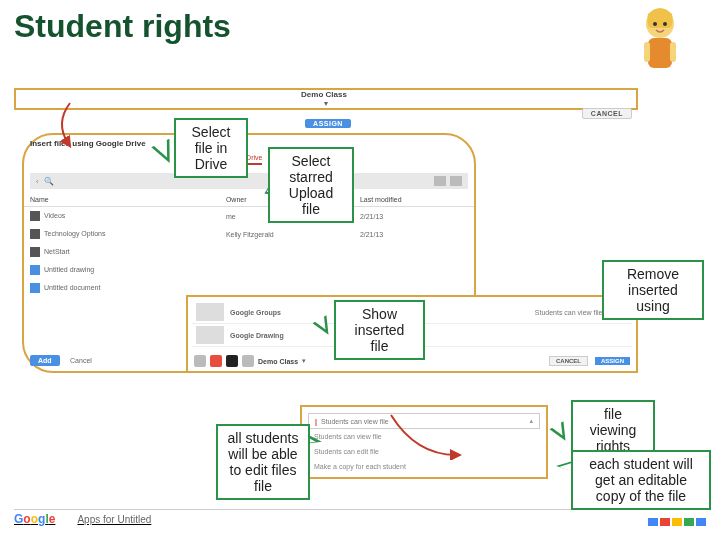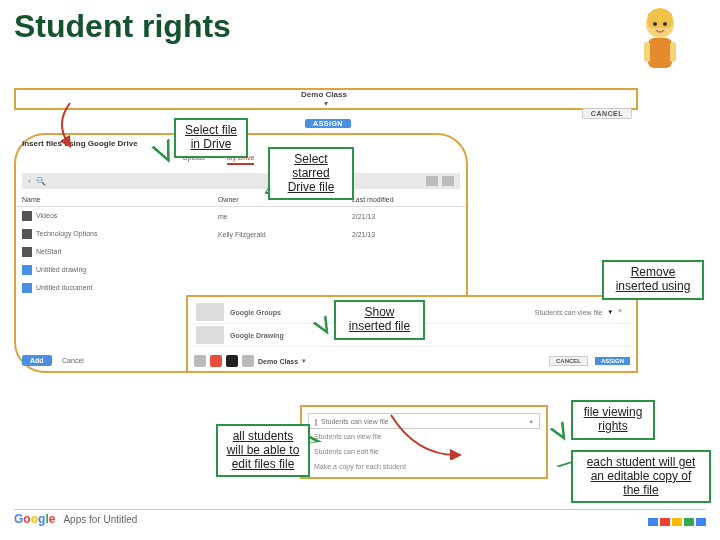--- a/index.html
+++ b/index.html
@@ -47,21 +47,21 @@
     margin-left:auto; background:#f2f2f2; border:1px solid #ccc;
     padding:1px 8px; font-size:7px; font-weight:bold; color:#555;
     letter-spacing:.5px; border-radius:2px;
   }
   .btn-assign {
     margin-left:4px; background:#4a90e2; color:#fff;
     padding:1px 8px; font-size:7px; font-weight:bold;
     letter-spacing:.5px; border-radius:2px;
   }
   .panel.picker {
-    top: 133px; left: 14px; width: 454px; height: 240px; border-radius: 31px;
+    top: 133px; left: 22px; width: 454px; height: 240px; border-radius: 31px;
   }
   .picker .p-title { font-size:8px; font-weight:bold; padding:4px 6px; color:#333; }
   .picker .p-tabs {
     display:flex; gap:22px; padding:2px 60px 4px;
     font-size:7px; color:#666; justify-content:center;
   }
   .picker .p-tabs span.active { color:#c0392b; border-bottom:2px solid #c0392b; padding-bottom:2px; }
   .picker .p-search {
     margin:4px 6px; height:16px; background:#e8e8e8;
     display:flex; align-items:center; padding:0 6px; gap:6px;
@@ -104,25 +104,24 @@
   .dropdown .dd-row .vbar { color:#c0392b; margin-right:4px; font-weight:bold; }
   .dropdown .dd-row .caret { margin-left:auto; color:#999; }
   .dropdown .dd-opt { padding:4px 6px; font-size:7px; color:#888; }
 
   .callout {
     position:absolute;
     background:#fff;
     border:2px solid #2b9348;
     padding:4px 8px;
     text-align:center;
-    font-size:12px;
+    font-size:14px;
     color:#222;
     line-height:1.15;
     z-index:10;
-    text-decoration:underline;
   }
   .tail {
     position:absolute;
     width:0; height:0;
     z-index:9;
   }
   
   .tail.from-c1 {
     top:142px; left:155px;
     border-left:10px solid transparent;
@@ -208,21 +207,21 @@
   }
 
   .arrow {
     position:absolute;
     z-index:5;
   }
   .arrow svg { display:block; }
 
   .footer {
     position:absolute; bottom:14px; left:14px;
-    display:flex; align-items:center; gap:8px;
+    display:flex; align-items:center; gap:22px;text-decoration:underline;
   }
   .footer .g-logo { font-size:12px; font-weight:bold; }
   .footer .g-logo .gb { color:#4285F4; }
   .footer .g-logo .gr { color:#EA4335; }
   .footer .g-logo .gy { color:#FBBC05; }
   .footer .g-logo .gg { color:#34A853; }
   .footer .apps { font-size:10px; color:#666; }
   .footer-bars {
     position:absolute; bottom:14px; right:14px;
     display:flex; gap:2px;
@@ -348,21 +347,21 @@
     <span class="caret">▴</span>
   </div>
   <div class="dd-opt">Students can view file</div>
   <div class="dd-opt">Students can edit file</div>
   <div class="dd-opt">Make a copy for each student</div>
 </div>
 
 <div class="callout" style="top:118px;left:174px;width:74px">Select file in Drive</div>
 <div class="tail from-c1"></div>
 
-<div class="callout" style="top:147px;left:268px;width:86px">Select starred Drive file</div>
+<div class="callout" style="top:147px;left:268px;width:86px">Select starred Upload file</div>
 <div class="tail from-c2"></div>
 
 <div class="callout" style="top:260px;left:602px;width:102px">Remove inserted using</div>
 <div class="tail from-c3"></div>
 
 <div class="callout" style="top:300px;left:334px;width:91px">Show inserted file</div>
 <div class="tail from-c4"></div>
 
 <div class="callout" style="top:424px;left:216px;width:94px">all students will be able to edit files file</div>
 <div class="tail from-c5"></div>

